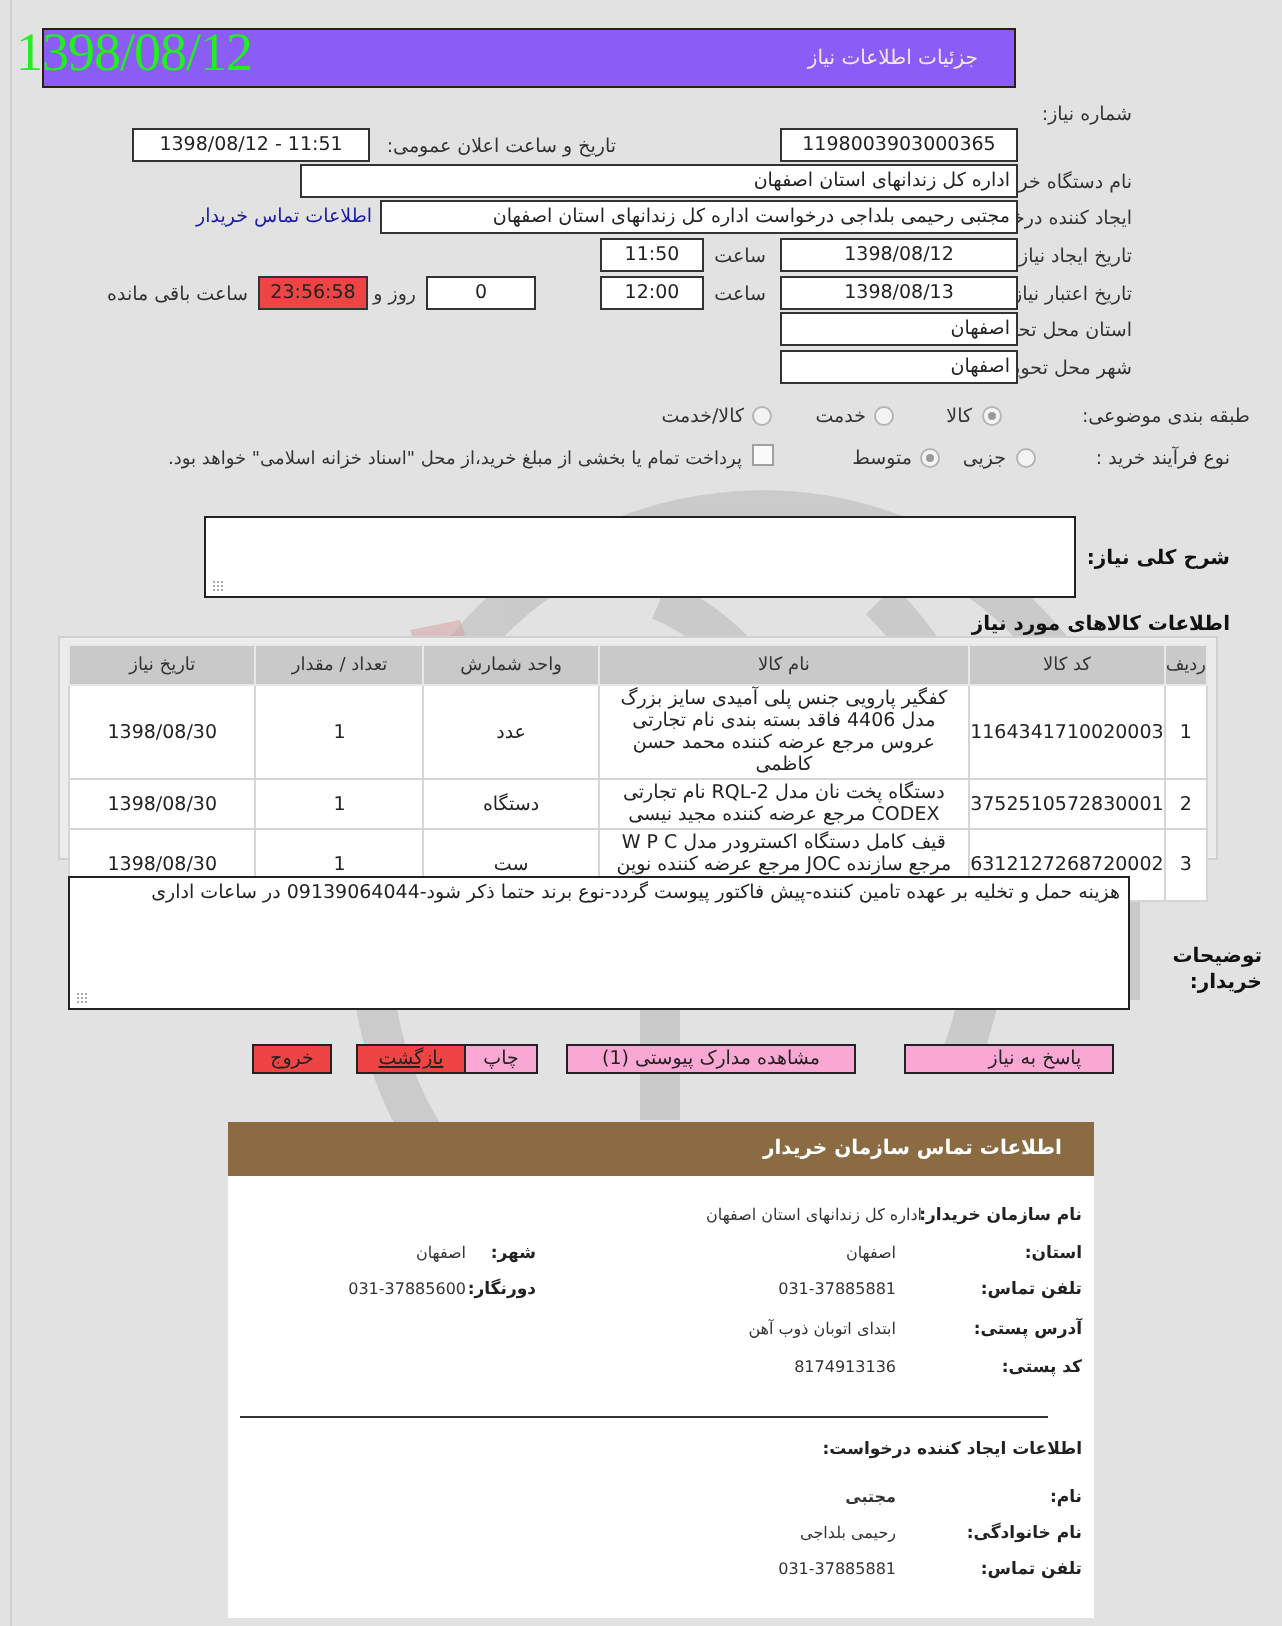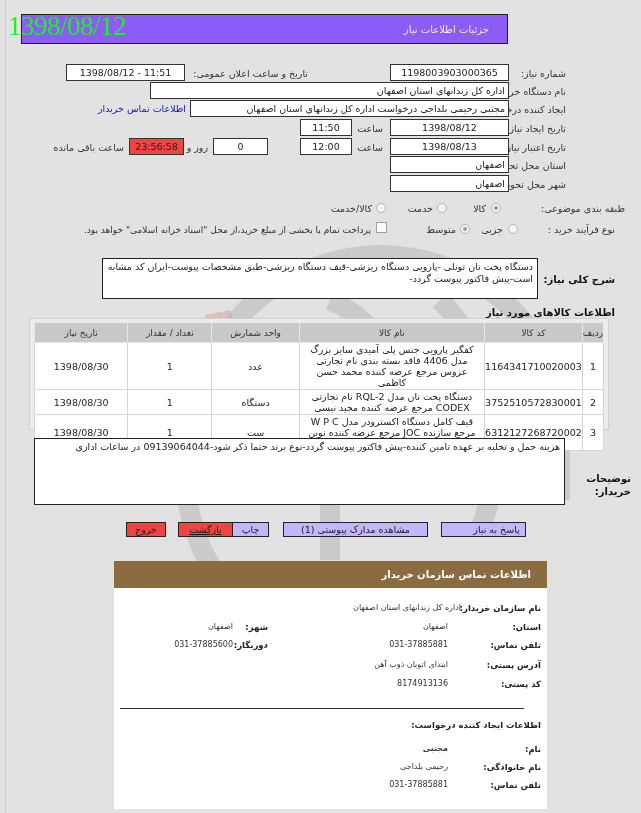--- a/index.html
+++ b/index.html
@@ -54,21 +54,21 @@
     table.items th {
       background:#c9c9c9; color:#333; font-weight:normal; font-size:9px; height:20px; border:1px solid #e8e8e8;
     }
     table.items td { border:1px solid #d5d5d5; text-align:center; color:#222; vertical-align:middle; line-height:11px; }
     table.items td.name { text-align:center; padding:1px 3px;margin-left:24px; }
     .table-frame { position:absolute; left:29px; top:318px; width:580px; height:112px; background:#ececec; border:1px solid #d0d0d0; }
 
     
     .btn {
       position:absolute; height:15px; border:1px solid #222; font-size:9.5px; line-height:13px; text-align:center;
-      direction:rtl; color:#222; background:#c4b5fd; cursor:pointer;
+      direction:rtl; color:#222; background:#f9a8d4; cursor:pointer;
     }
     .btn.red { background:#ef4444; }
     .btn.ul span { text-decoration:underline; }
 
     
     .panel { position:absolute; left:114px; top:561px; width:433px; height:248px; background:#fff; }
     .panel-hdr { position:absolute; left:0; top:0; width:433px; height:27px; background:#8b6b42; }
     .panel-title { position:absolute; right:16px; top:8px; color:#fff; font-size:10px; direction:rtl; font-weight:bold; }
     .pl { position:absolute; direction:rtl; text-align:right; font-size:8.5px; color:#222; white-space:nowrap; }
     .pl.b { font-weight:bold; }
@@ -98,21 +98,21 @@
   <g fill="#a8a8a8" opacity="0.45">
     <polygon points="200,360 260,330 280,470 230,480"></polygon>
   </g>
 </svg>
 
 <div class="hdr">
   <span class="hdr-title">جزئیات اطلاعات نیاز</span>
 </div>
 <span class="stamp">1398/08/12</span>
 
-<span class="lbl" style="right:75px;top:68px;">شماره نیاز:</span>
+<span class="lbl" style="right:75px;top:52px;">شماره نیاز:</span>
 <div class="box" style="left:390px;top:64px;width:119px;">1198003903000365</div>
 
 <span class="lbl" style="right:333px;top:68px;">تاریخ و ساعت اعلان عمومی:</span>
 <div class="box" style="left:66px;top:64px;width:119px;">1398/08/12 - 11:51</div>
 
 <span class="lbl" style="right:75px;top:86px;">نام دستگاه خریدار:</span>
 <div class="box rtl" style="left:150px;top:82px;width:359px;">اداره کل زندانهای استان اصفهان</div>
 
 <span class="lbl" style="right:75px;top:104px;">ایجاد کننده درخواست:</span>
 <div class="box rtl" style="left:190px;top:100px;width:319px;">مجتبی رحیمی بلداجی درخواست اداره کل زندانهای استان اصفهان</div>
@@ -149,21 +149,20 @@
 <span class="lbl" style="right:26px;top:224px;">نوع فرآیند خرید :</span>
 <span class="radio" style="left:508px;top:224px;"></span>
 <span class="lbl" style="right:138px;top:224px;">جزیی</span>
 <span class="radio on" style="left:460px;top:224px;"></span>
 <span class="lbl" style="right:185px;top:224px;">متوسط</span>
 <span class="chk" style="left:376px;top:222px;"></span>
 <span class="lbl" style="right:270px;top:225px;font-size:9px;">پرداخت تمام یا بخشی از مبلغ خرید،از محل "اسناد خزانه اسلامی" خواهد بود.</span>
 
 <span class="sect" style="right:26px;top:274px;">شرح کلی نیاز:</span>
 <div class="textarea" style="left:102px;top:258px;width:436px;height:41px;">
-  <span>دستگاه پخت نان تونلی -پارویی دستگاه ریزشی-قیف دستگاه ریزشی-طبق مشخصات پیوست-ایران کد مشابه است-پیش فاکتور پیوست گردد-</span>
   <span class="grip"></span>
 </div>
 
 <span class="sect" style="right:26px;top:307px;">اطلاعات کالاهای مورد نیاز</span>
 <div class="table-frame"></div>
 <table class="items">
   <thead>
     <tr>
       <th style="width:21px;">ردیف</th>
       <th style="width:85px;">کد کالا</th>
@@ -200,21 +199,21 @@
     </tr>
   </tbody>
 </table>
 
 <div class="textarea" style="left:34px;top:438px;width:531px;height:67px;">
   <span>هزینه حمل و تخلیه بر عهده تامین کننده-پیش فاکتور پیوست گردد-نوع برند حتما ذکر شود-09139064044 در ساعات اداری</span>
   <span class="grip"></span>
 </div>
 <span class="sect" style="right:10px;top:472px;width:62px;white-space:normal;line-height:13px;">توضیحات خریدار:</span>
 
-<div class="btn" style="left:441px;top:522px;width:85px;padding-left:26px;"><span>پاسخ به نیاز</span></div>
+<div class="btn" style="left:452px;top:522px;width:105px;padding-left:26px;"><span>پاسخ به نیاز</span></div>
 <div class="btn" style="left:283px;top:522px;width:145px;"><span>مشاهده مدارک پیوستی (1)</span></div>
 <div class="btn" style="left:232px;top:522px;width:37px;"><span>چاپ</span></div>
 <div class="btn red ul" style="left:178px;top:522px;width:55px;"><span>بازگشت</span></div>
 <div class="btn red" style="left:126px;top:522px;width:40px;"><span>خروج</span></div>
 
 <div class="panel">
   <div class="panel-hdr">
     <span class="panel-title">اطلاعات تماس سازمان خریدار</span>
   </div>
 </div>

